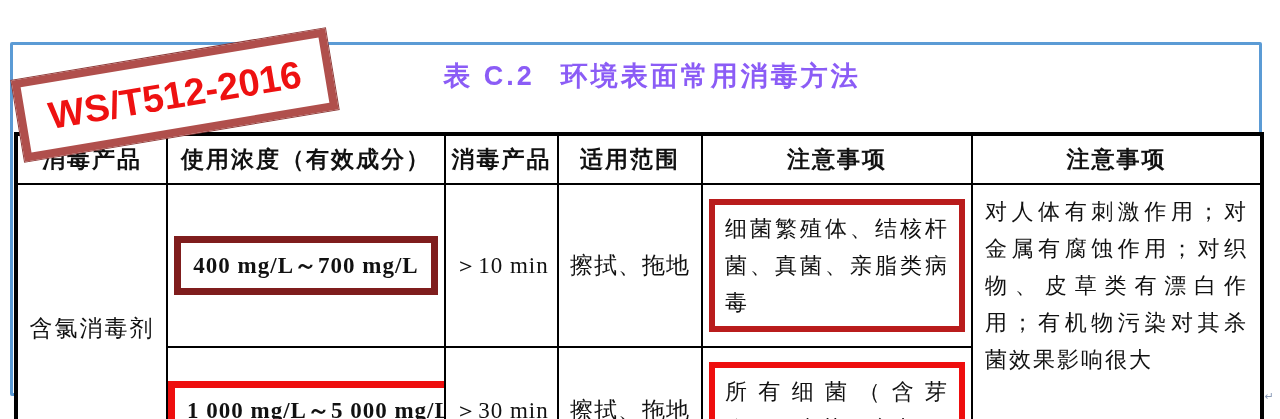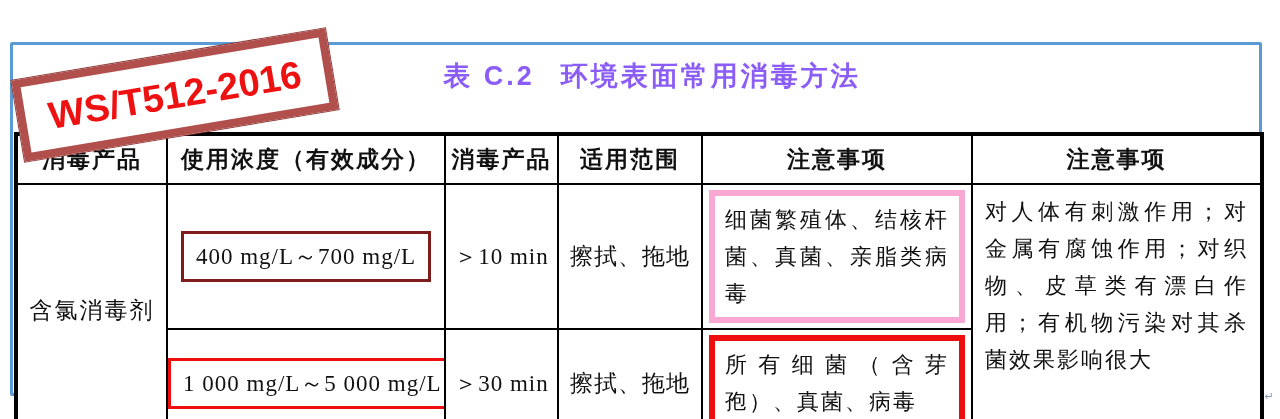--- a/index.html
+++ b/index.html
@@ -18,25 +18,25 @@
              border-collapse:collapse;table-layout:fixed;
              border:4px solid #000;background:#fff;}
   td,th{border:2px solid #000;padding:0;overflow:hidden;}
   tr.hdr{height:50px;}
   tr.r1{height:110px;}
   tr.r2{height:103px;}
   th{font-size:23px;font-weight:700;letter-spacing:2px;text-align:center;vertical-align:middle;}
   td.center{text-align:center;vertical-align:middle;font-size:23px;letter-spacing:1px;}
   td.product{letter-spacing:2px;}
   
-  .conc-box{display:inline-block;border:3px solid #7f1d1d;padding:7px 12px;
-            font-size:23px;white-space:nowrap;background:transparent;}
+  .conc-box{display:inline-block;border:7px solid #7f1d1d;padding:7px 12px;
+            font-size:23px;white-space:nowrap;background:transparent;font-weight:bold;}
   .conc-box.red{border-color:#ee0e0e;}
   td.scopecell{vertical-align:middle;}
-  .scope-box{margin:5px 6px;border:6px solid #f9a8d4;padding:5px 10px;
+  .scope-box{margin:14px 6px;border:6px solid #b91c1c;padding:5px 10px;
              font-size:22px;line-height:37px;text-align:justify;text-justify:inter-ideograph;
              letter-spacing:2px;}
   .scope-box.red{border-color:#ee0e0e;}
   td.notes{vertical-align:top;padding:8px 12px;font-size:22px;line-height:37px;
            text-align:justify;text-justify:inter-ideograph;letter-spacing:2px;}
   
   .stamp{position:absolute;left:16px;top:54px;width:302px;height:66px;
          transform:rotate(-9.5deg);transform-origin:50% 50%;
          border:8px solid #b04f4c;background:#fff;
          display:flex;align-items:center;justify-content:center;

